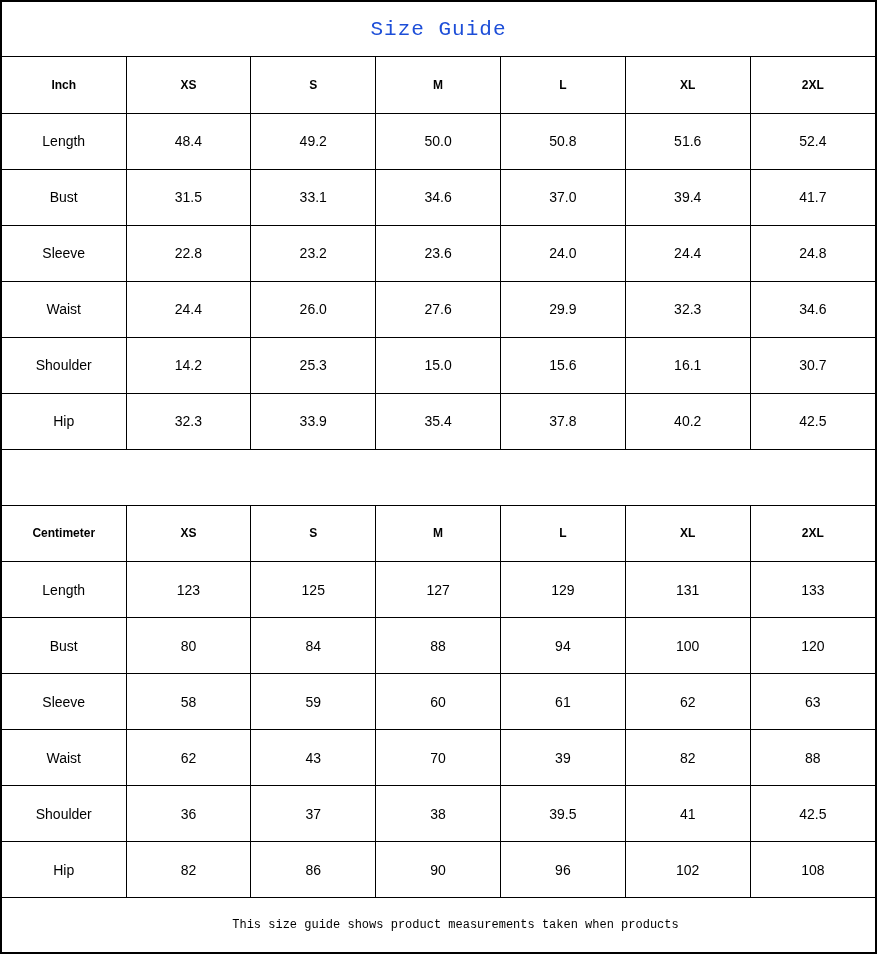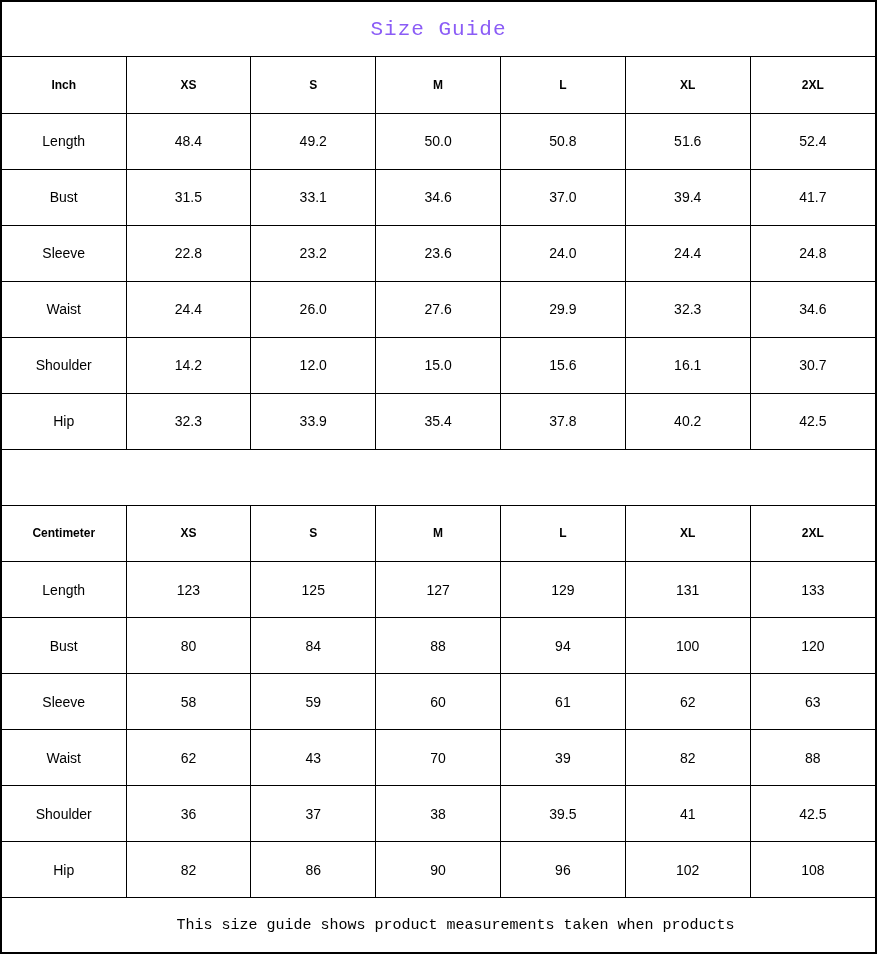--- a/index.html
+++ b/index.html
@@ -21,21 +21,21 @@
   .title-row {
     height: 55px;
     flex: 0 0 55px;
     border-bottom: 1px solid #000000;
     display: flex;
     align-items: center;
     justify-content: center;
     font-family: "Liberation Mono", "DejaVu Sans Mono", monospace;
     font-size: 21px;
     letter-spacing: 1px;
-    color: #8b5cf6;
+    color: #1d4ed8;
   }
   table.size-table {
     width: 100%;
     border-collapse: collapse;
     table-layout: fixed;
     flex: 0 0 auto;
   }
   .size-table th,
   .size-table td {
     border: 1px solid #000000;
@@ -66,21 +66,21 @@
     border-bottom: 1px solid #000000;
     background: #ffffff;
   }
   .footer-row {
     flex: 1 1 auto;
     display: flex;
     flex-direction: row;
     align-items: center;
     justify-content: center;
     font-family: "Liberation Mono", "DejaVu Sans Mono", monospace;
-    font-size: 15px;
+    font-size: 12px;
     line-height: 19px;
     color: #000000;
     text-align: center;
     padding-left: 34px;
   }
 </style>
 </head>
 <body>
 
 <div class="sheet">
@@ -141,21 +141,21 @@
           <td class="value-cell">24.4</td>
           <td class="value-cell">26.0</td>
           <td class="value-cell">27.6</td>
           <td class="value-cell">29.9</td>
           <td class="value-cell">32.3</td>
           <td class="value-cell">34.6</td>
         </tr>
         <tr>
           <td class="row-label">Shoulder</td>
           <td class="value-cell">14.2</td>
-          <td class="value-cell">12.0</td>
+          <td class="value-cell">25.3</td>
           <td class="value-cell">15.0</td>
           <td class="value-cell">15.6</td>
           <td class="value-cell">16.1</td>
           <td class="value-cell">30.7</td>
         </tr>
         <tr>
           <td class="row-label">Hip</td>
           <td class="value-cell">32.3</td>
           <td class="value-cell">33.9</td>
           <td class="value-cell">35.4</td>

